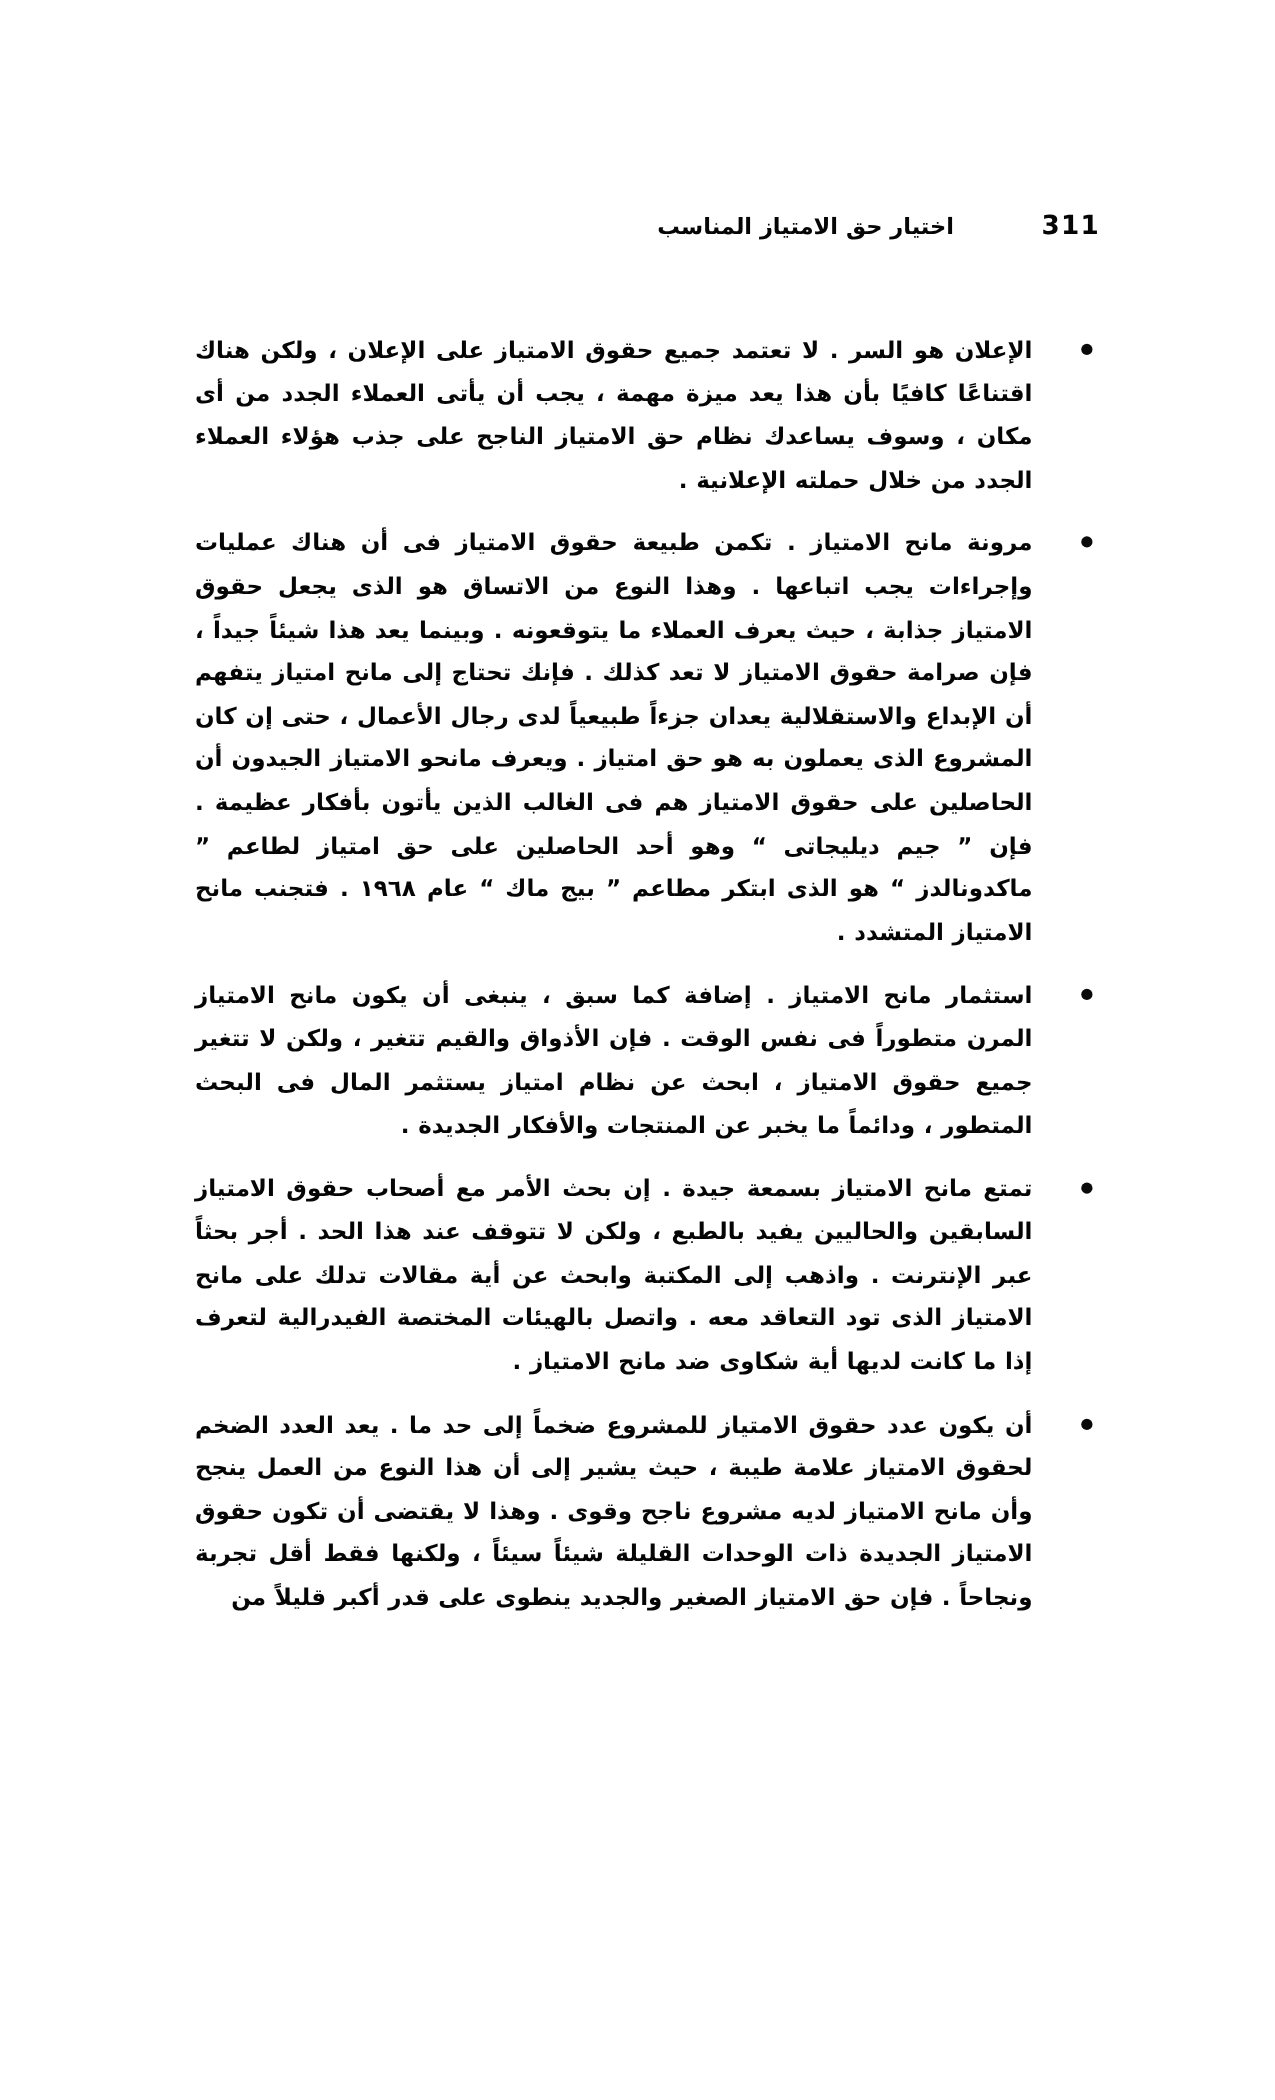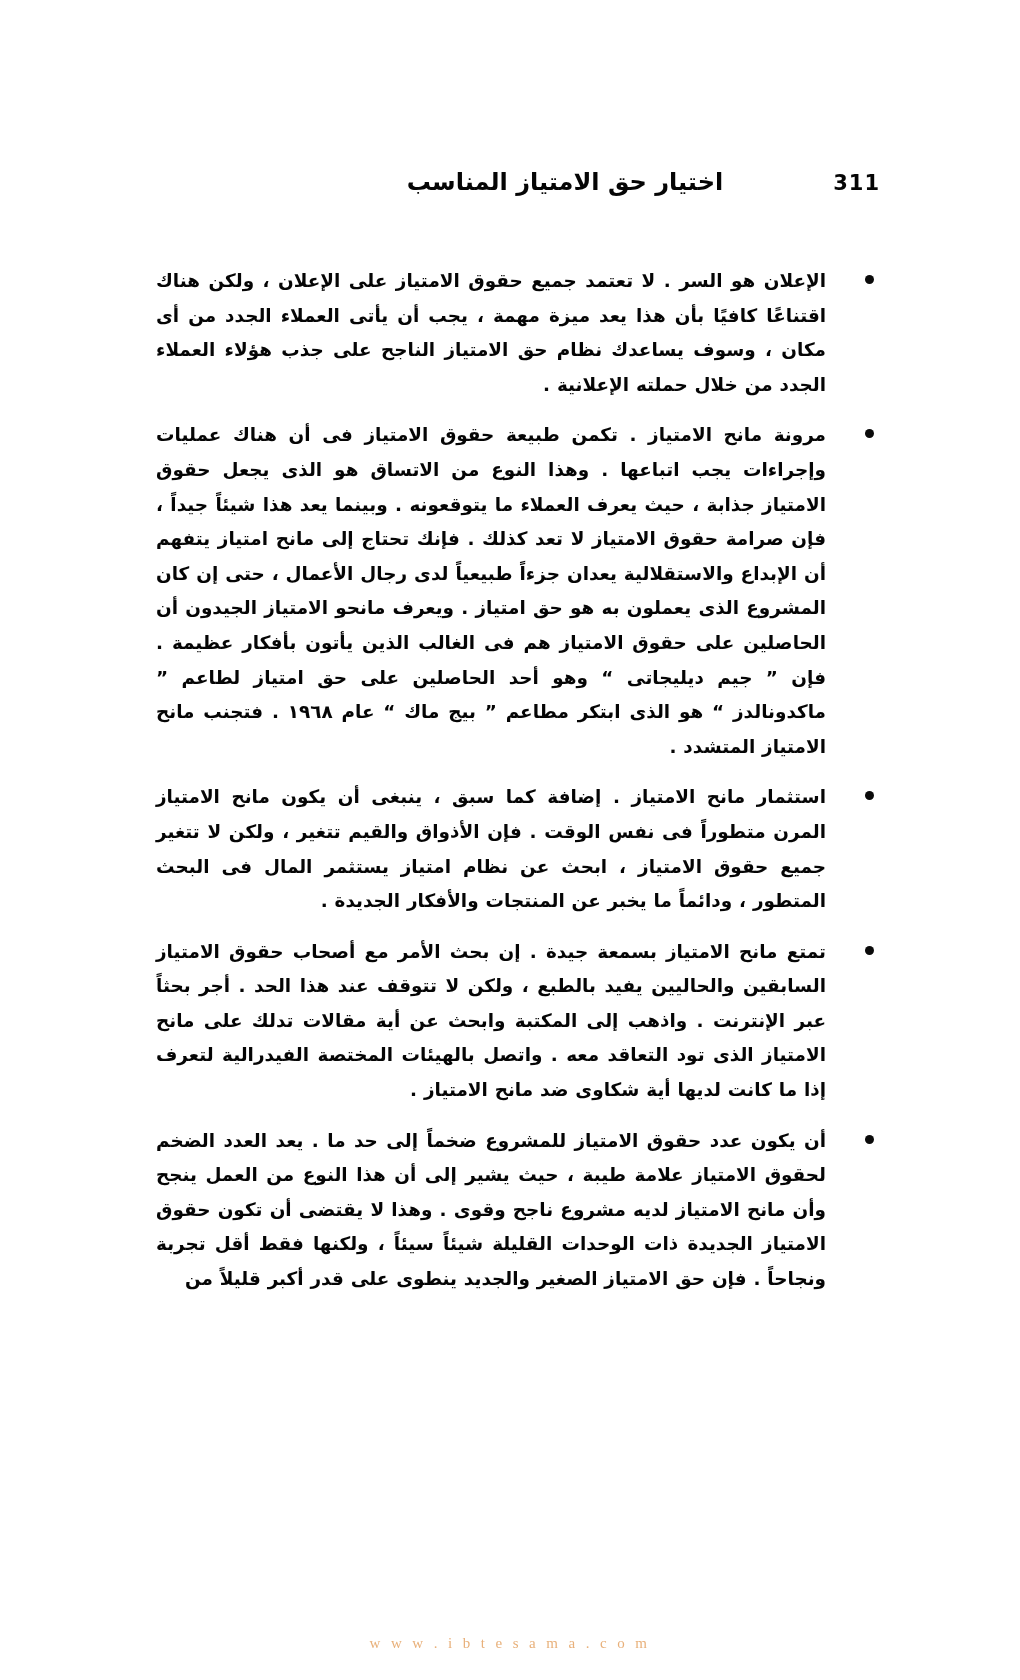--- a/index.html
+++ b/index.html
@@ -35,25 +35,25 @@
 
   .running-head .folio {
     font-size: 21px;
     font-weight: 700;
     letter-spacing: 1px;
     direction: rtl;
     white-space: nowrap;
   }
 
   .running-head .head-title {
-    font-size: 24px;
+    font-size: 18px;
     font-weight: 700;
     direction: rtl;
     white-space: nowrap;
-    margin-right: 110px;
+    margin-right: 70px;
     margin-left: auto;
     padding-left: 170px;
   }
 
   
   .body-col {
     position: absolute;
     top: 248px;
     right: 140px;
     width: 740px;
@@ -142,15 +142,14 @@
       <p class="para">تمتع مانح الامتياز بسمعة جيدة . إن بحث الأمر مع أصحاب حقوق الامتياز السابقين والحاليين يفيد بالطبع ، ولكن لا تتوقف عند هذا الحد . أجر بحثاً عبر الإنترنت . واذهب إلى المكتبة وابحث عن أية مقالات تدلك على مانح الامتياز الذى تود التعاقد معه . واتصل بالهيئات المختصة الفيدرالية لتعرف إذا ما كانت لديها أية شكاوى ضد مانح الامتياز .</p>
     </div>
 
     <div class="bullet-item">
       <span class="bullet-marker"></span>
       <p class="para">أن يكون عدد حقوق الامتياز للمشروع ضخماً إلى حد ما . يعد العدد الضخم لحقوق الامتياز علامة طيبة ، حيث يشير إلى أن هذا النوع من العمل ينجح وأن مانح الامتياز لديه مشروع ناجح وقوى . وهذا لا يقتضى أن تكون حقوق الامتياز الجديدة ذات الوحدات القليلة شيئاً سيئاً ، ولكنها فقط أقل تجربة ونجاحاً . فإن حق الامتياز الصغير والجديد ينطوى على قدر أكبر قليلاً من</p>
     </div>
 
   </div>
 
-  <div class="watermark">w w w . i b t e s a m a . c o m</div>
 
 </div>
 
 </body></html>

